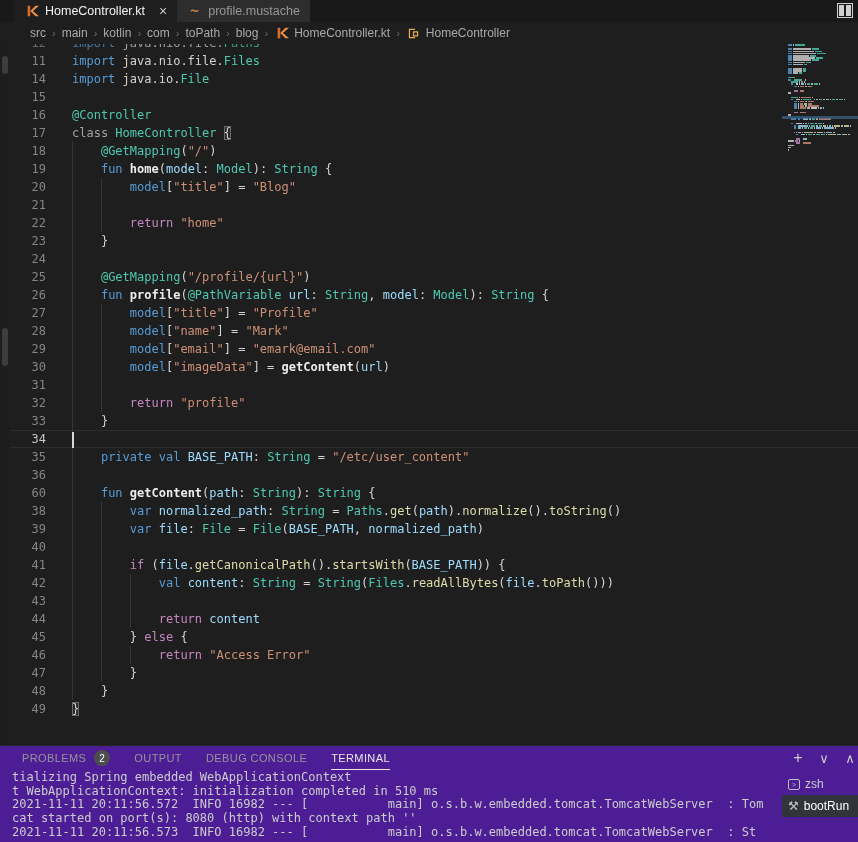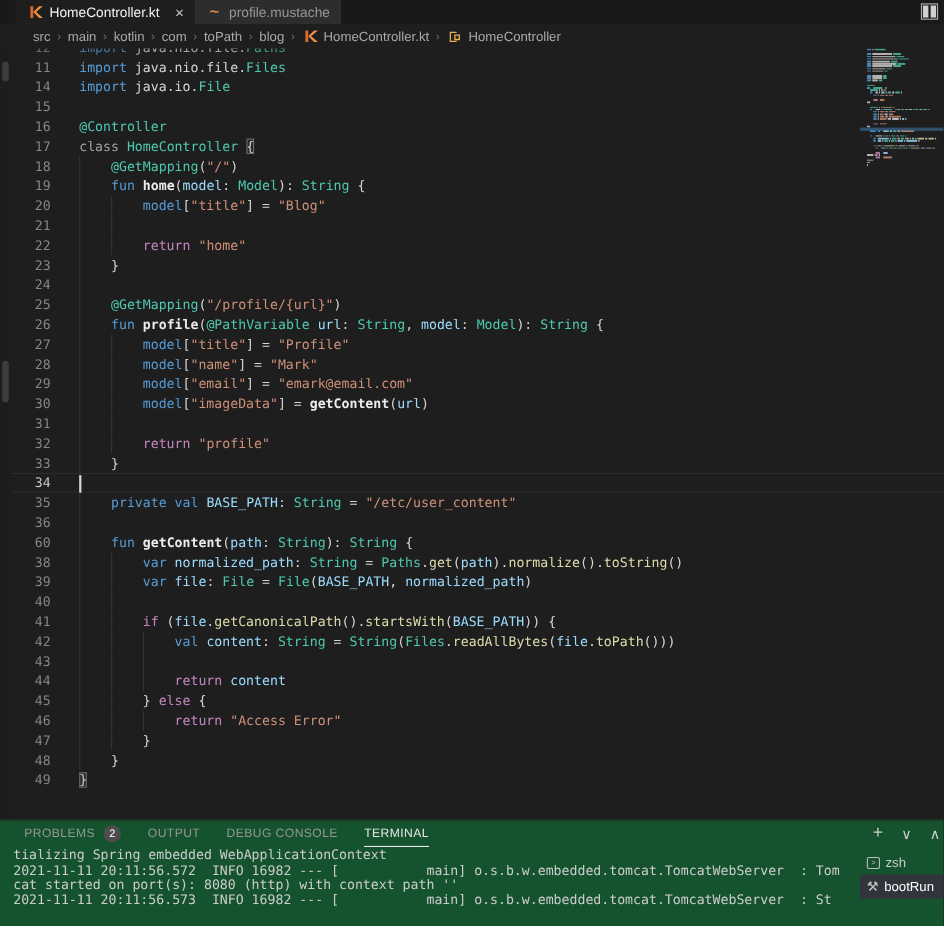--- a/index.html
+++ b/index.html
@@ -42,21 +42,21 @@
   #left-strip { position:absolute; top:44px; left:0; width:10px; height:701px; background:#1d1d1d; }
   .strip-mark { position:absolute; left:2px; width:6px; border-radius:3px; background:#3d3d40; }
 
   
   #minimap { position:absolute; top:0; right:6px; width:64px; }
   .mm-row { height:2.2px; white-space:nowrap; overflow:hidden; }
   .mm-seg { display:inline-block; height:1.6px; vertical-align:top; margin-right:1px; }
   #mm-highlight { position:absolute; left:-6px; right:-6px; height:2.8px; background:rgba(58,107,150,0.65); }
 
   
-  #panel { position:absolute; top:745px; left:0; width:858px; height:97px; background:#14532d;
+  #panel { position:absolute; top:745px; left:0; width:858px; height:97px; background:#4c1d95;
            border-top:1px solid #252525; }
   #panel-tabs { position:absolute; top:0; left:22px; height:24px; display:flex; align-items:center; gap:24px; }
   .panel-tab { display:flex; align-items:center; gap:8px; font-size:11px; letter-spacing:0.4px;
                color:#969696; cursor:pointer; height:24px; }
   .panel-tab.active { color:#e7e7e7; border-bottom:1px solid #e7e7e7; }
   .panel-badge { background:#4d4d4d; color:#fff; font-size:10px; width:16px; height:16px; border-radius:8px;
                  display:flex; align-items:center; justify-content:center; }
   #panel-actions { position:absolute; top:0; right:0; height:24px; display:flex; align-items:center; gap:10px;
                    color:#cccccc; padding-right:0; }
   .panel-action { font-size:13px; cursor:pointer; width:16px; text-align:center; }
@@ -434,20 +434,21 @@
           <span>TERMINAL</span>
         </div>
       </div>
     <div id="panel-actions">
         <span class="panel-action plus">+</span>
         <span class="panel-action ">∨</span>
         <span class="panel-action ">∧</span>
       </div>
     <div id="terminal">
         <div class="term-line">tializing Spring embedded WebApplicationContext</div>
+        <div class="term-line">t WebApplicationContext: initialization completed in 510 ms</div>
         <div class="term-line">2021-11-11 20:11:56.572  INFO 16982 --- [           main] o.s.b.w.embedded.tomcat.TomcatWebServer  : Tom</div>
         <div class="term-line">cat started on port(s): 8080 (http) with context path ''</div>
         <div class="term-line">2021-11-11 20:11:56.573  INFO 16982 --- [           main] o.s.b.w.embedded.tomcat.TomcatWebServer  : St</div>
       </div>
     <div id="term-sidebar">
         <div class="term-tab">
           <span class="">
             <span class="term-icon-box">&gt;</span>
           </span>
           <span>zsh</span>

